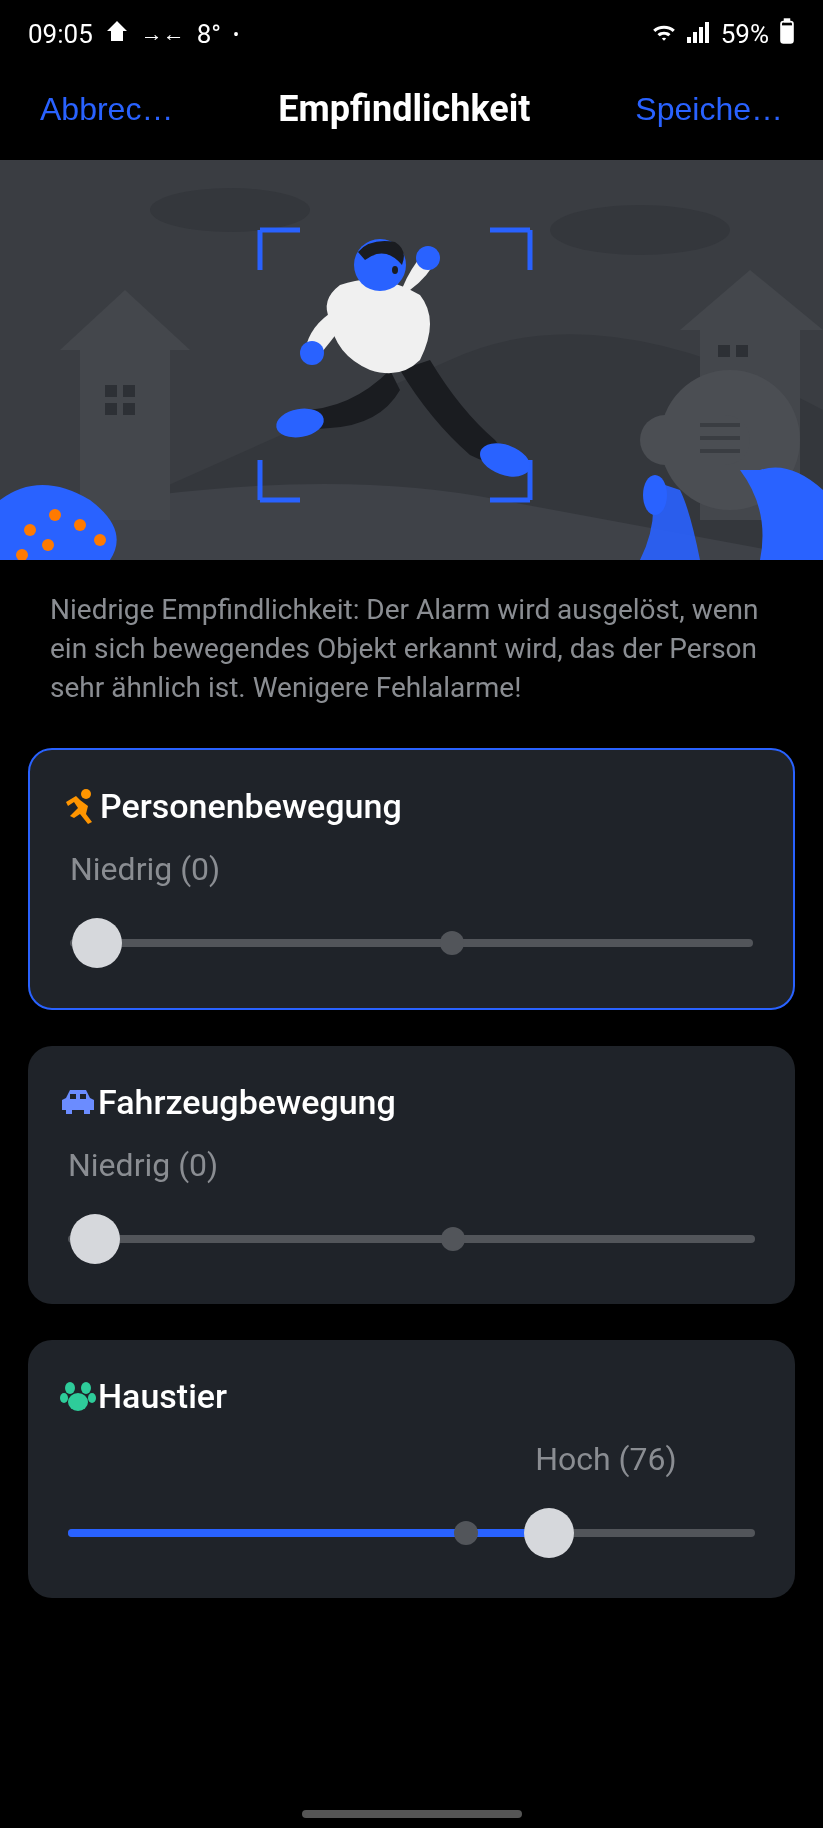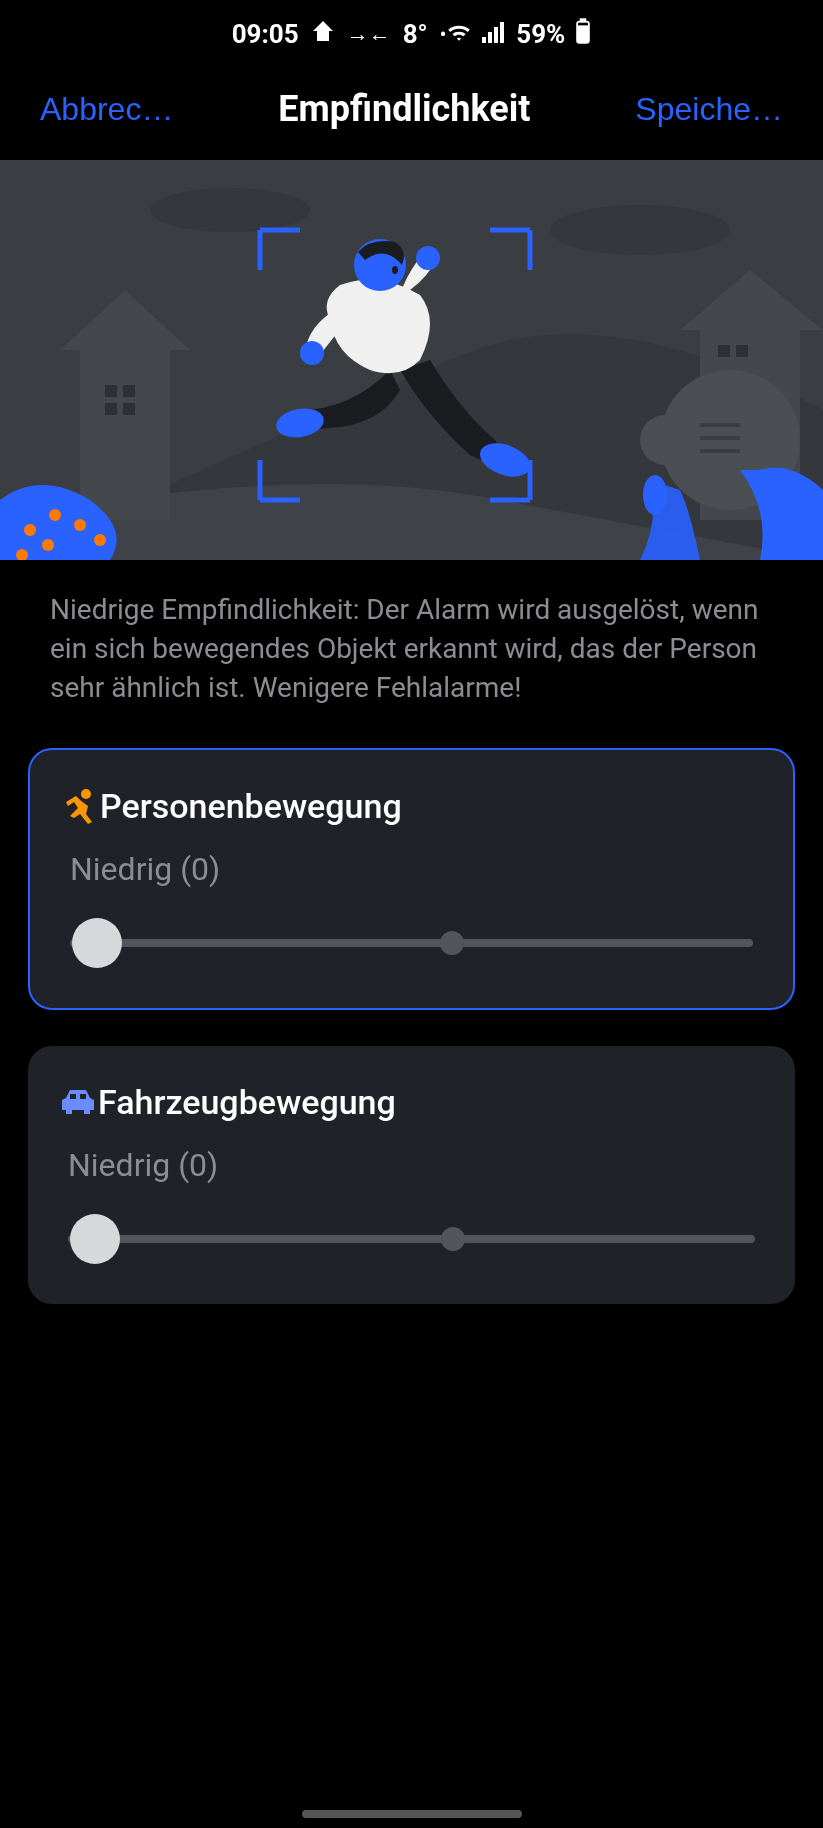--- a/index.html
+++ b/index.html
@@ -7,25 +7,25 @@
     width: 823px;
     height: 1828px;
     background: #000;
     font-family: -apple-system, BlinkMacSystemFont, 'Segoe UI', Roboto, sans-serif;
     color: #fff;
     overflow: hidden;
     position: relative;
   }
   .status-bar {
     display: flex;
-    justify-content: center;
+    justify-content: space-between;
     align-items: center;
     padding: 18px 28px;
     font-size: 26px;
-    font-weight: 700;
+    font-weight: 400;
   }
   .status-left { display: flex; align-items: center; gap: 12px; }
   .status-right { display: flex; align-items: center; gap: 10px; }
   .header {
     display: flex;
     justify-content: space-between;
     align-items: center;
     padding: 20px 40px 30px;
   }
   .header-btn {
@@ -279,16 +279,37 @@
       <span class="card-title">Fahrzeugbewegung</span>
     </div>
     <div class="card-value">Niedrig (0)</div>
     <div class="slider">
       <div class="slider-track"></div>
       <div class="slider-mid" style="left:56%;"></div>
       <div class="slider-thumb" style="left:4%;"></div>
     </div>
   </div>
 
+  <div class="card">
+    <div class="card-header">
+      <span class="card-icon">
+        <svg width="40" height="40" viewBox="0 0 40 40" fill="#2ecc9a">
+            <ellipse cx="12" cy="12" rx="5" ry="6"></ellipse>
+            <ellipse cx="28" cy="12" rx="5" ry="6"></ellipse>
+            <ellipse cx="6" cy="22" rx="4" ry="5"></ellipse>
+            <ellipse cx="34" cy="22" rx="4" ry="5"></ellipse>
+            <ellipse cx="20" cy="26" rx="10" ry="9"></ellipse>
+          </svg>
+      </span>
+      <span class="card-title">Haustier</span>
+    </div>
+    <div class="card-value right">Hoch (76)</div>
+    <div class="slider">
+      <div class="slider-track"></div>
+      <div class="slider-fill" style="width:70%;"></div>
+      <div class="slider-mid" style="left:58%;"></div>
+      <div class="slider-thumb" style="left:70%;"></div>
+    </div>
+  </div>
 
 </div>
 
 <div class="nav-bar"></div>
 
 </body></html>

